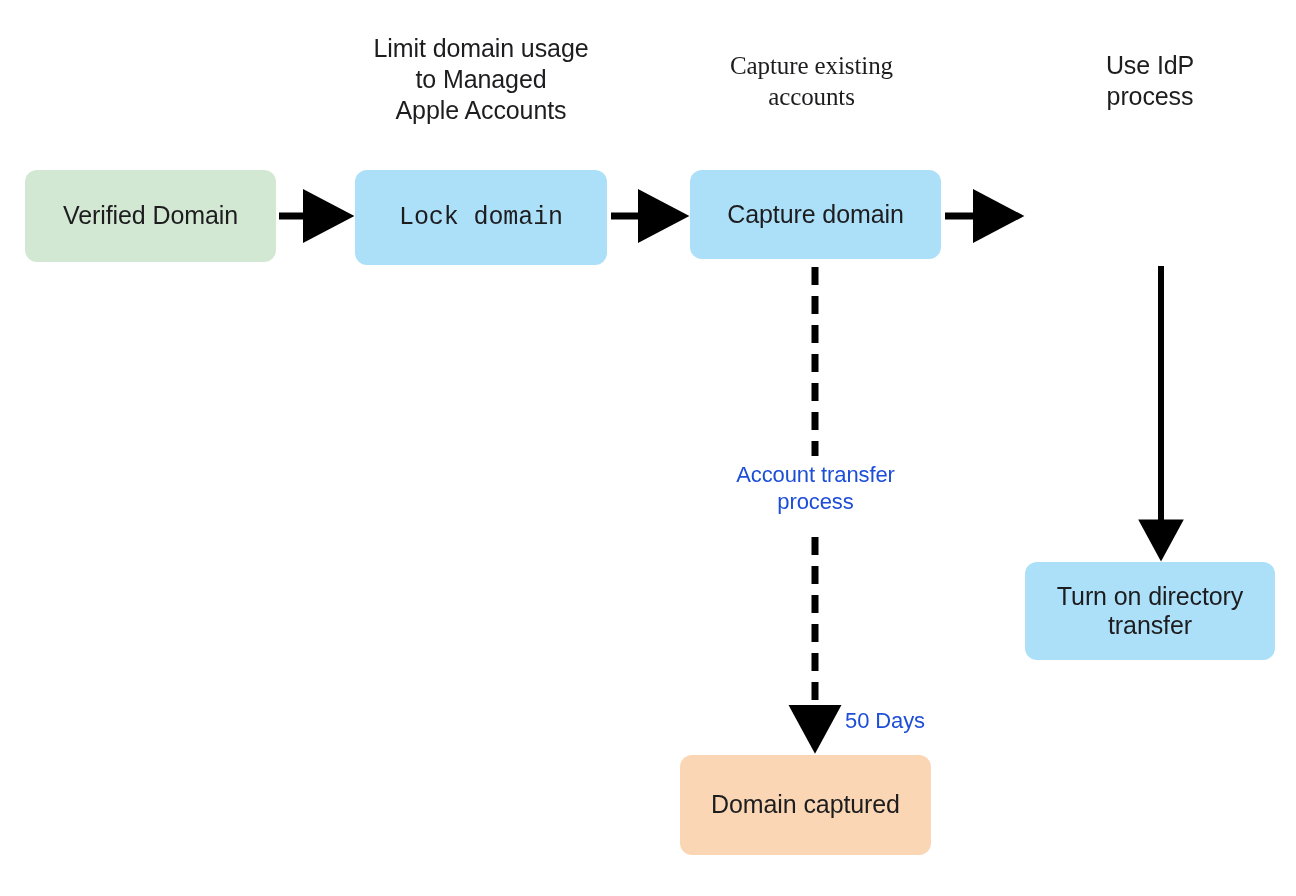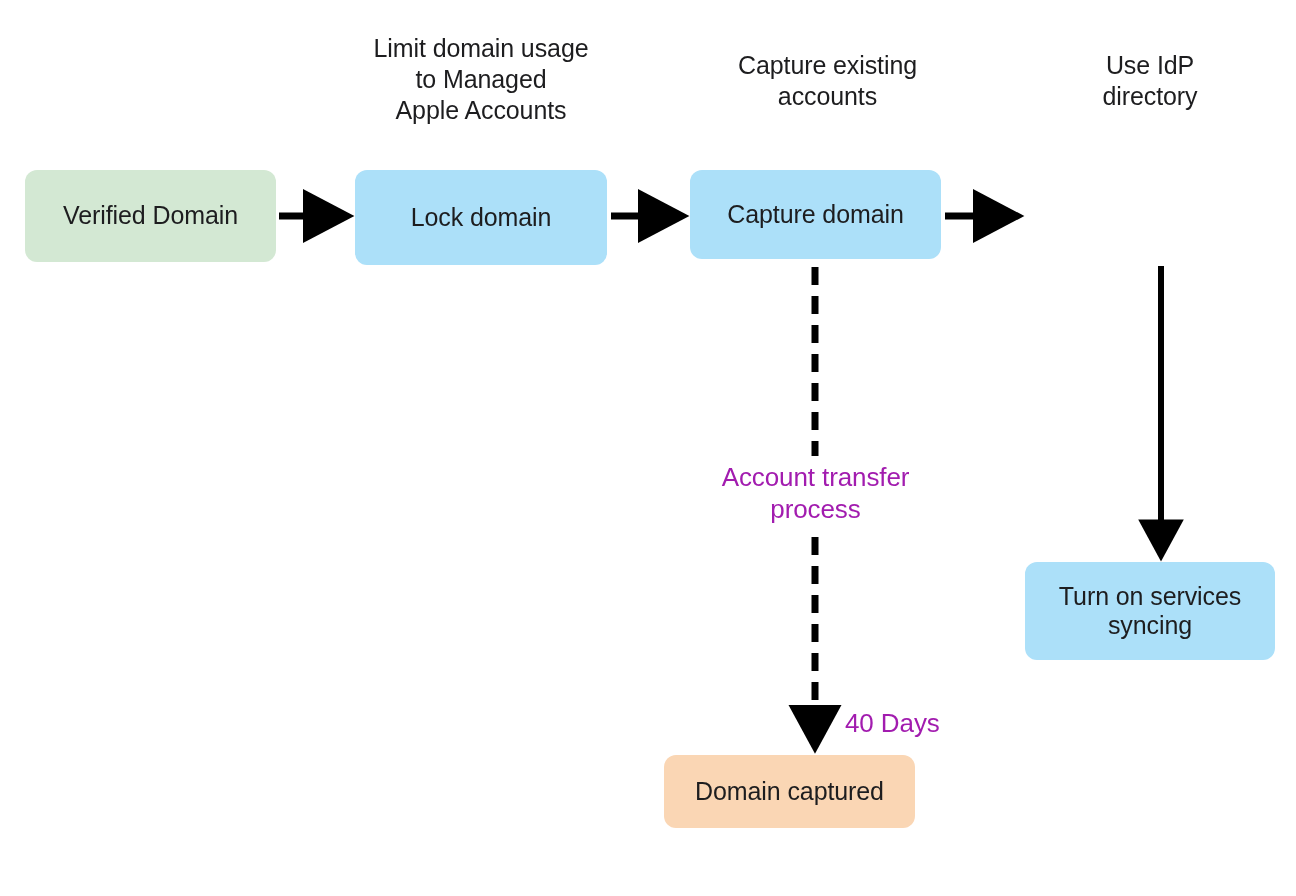--- a/index.html
+++ b/index.html
@@ -37,22 +37,22 @@
     text-align: center;
     color: #1d1d1f;
     font-size: 25px;
     line-height: 1.24;
     letter-spacing: -0.1px;
     white-space: pre-line;
   }
   .edge-label {
     position: absolute;
     text-align: center;
-    color: #a21caf;
-    font-size: 26px;
+    color: #1d4ed8;
+    font-size: 22px;
     line-height: 1.24;
     letter-spacing: -0.1px;
     white-space: pre-line;
     background: #ffffff;
   }
   svg.connectors {
     position: absolute;
     left: 0;
     top: 0;
     width: 1296px;
@@ -85,45 +85,45 @@
 
     <line x1="815" y1="267" x2="815" y2="456" stroke="#000000" stroke-width="7" stroke-dasharray="18 11"></line>
 
     <line x1="815" y1="537" x2="815" y2="744" stroke="#000000" stroke-width="7" stroke-dasharray="18 11" marker-end="url(#arrowhead-wide)"></line>
   </svg>
 
   <div class="node" style="left:25px; top:170px; width:251px; height:92px; background:#d3e8d3;">
     <span>Verified Domain</span>
   </div>
 
-  <div class="node" style="left:355px; top:170px; width:252px; height:95px; background:#ace0f9;">
+  <div class="node" style="left:355px; top:170px; width:252px; height:95px; background:#ace0f9;font-family:Liberation Mono, monospace;">
     <span>Lock domain</span>
   </div>
 
   <div class="node" style="left:690px; top:170px; width:251px; height:89px; background:#ace0f9;">
     <span>Capture domain</span>
   </div>
 
 
   <div class="node" style="left:1025px; top:562px; width:250px; height:98px; background:#ace0f9;">
-    <span>Turn on services syncing</span>
+    <span>Turn on directory transfer</span>
   </div>
 
-  <div class="node" style="left:664px; top:755px; width:251px; height:73px; background:#fad6b4;">
+  <div class="node" style="left:680px; top:755px; width:251px; height:100px; background:#fad6b4;">
     <span>Domain captured</span>
   </div>
 
   <div class="caption" style="left:347px; top:33px; width:268px;">Limit domain usage
 to Managed
 Apple Accounts</div>
 
-  <div class="caption" style="left:694px; top:50px; width:267px;">Capture existing
+  <div class="caption" style="left:678px; top:50px; width:267px;font-family:Liberation Serif, serif;">Capture existing
 accounts</div>
 
   <div class="caption" style="left:1017px; top:50px; width:266px;">Use IdP
-directory</div>
+process</div>
 
   <div class="edge-label" style="left:682px; top:461px; width:267px;">Account transfer
 process</div>
 
-  <div class="edge-label" style="left:845px; top:707px; width:140px; text-align:left; background:transparent;">40 Days</div>
+  <div class="edge-label" style="left:845px; top:707px; width:140px; text-align:left; background:transparent;">50 Days</div>
 
 </div>
 
 </body></html>

